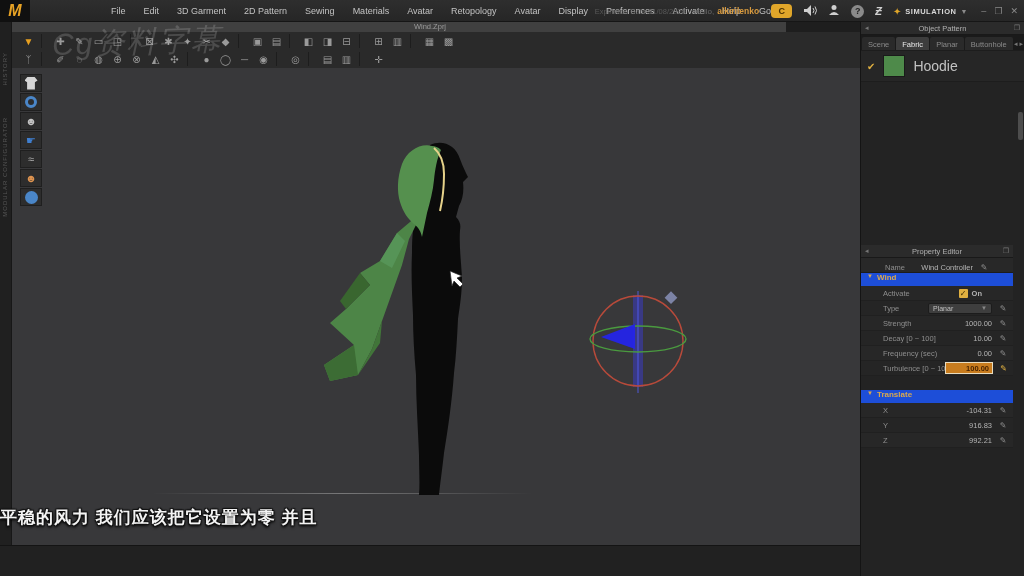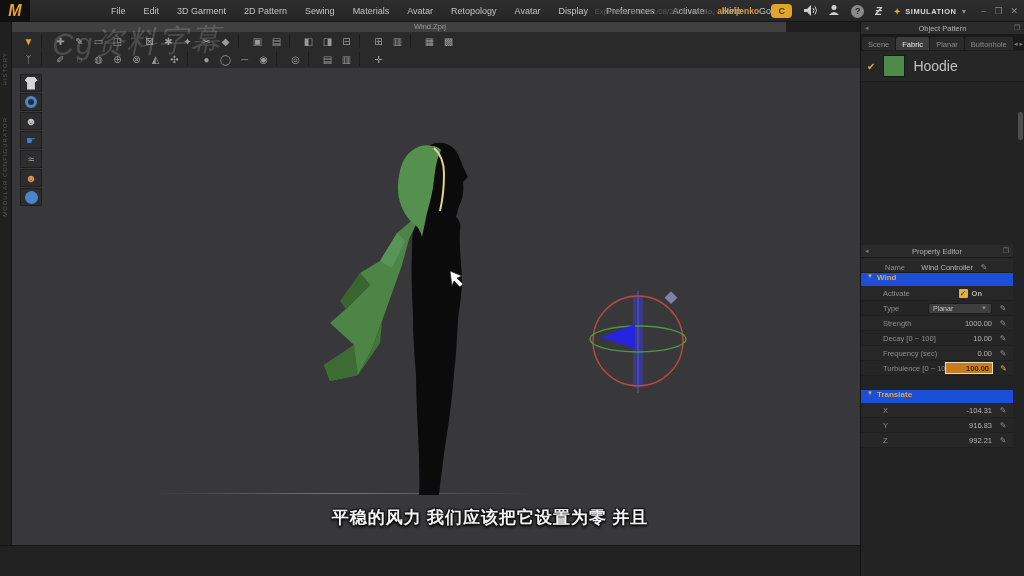--- a/index.html
+++ b/index.html
@@ -71,23 +71,23 @@
   .gizmo-svg { position:absolute; left:571px; top:219px; }
   .status-readout { position:absolute; left:6px; top:485px; color:#464646; font-size:7px; }
 
   
   .bottombar { position:absolute; left:0; top:545px; width:1024px; height:31px; background:#212121;
     border-top:1px solid #141414; }
   .br-icons { position:absolute; right:30px; top:17px; display:flex; gap:7px; }
   .br-icons span { color:#5c5c5c; font-size:9px; }
 
   
-  .sub { position:absolute; left:0; width:980px; text-align:center; color:#f4f4f4;
+  .sub { position:absolute; left:0; width:980px; text-align:left; color:#f4f4f4;
     font-weight:bold; z-index:50;
-    text-shadow:-1px -1px 1px #111,1px -1px 1px #111,-1px 1px 1px #111,1px 1px 1px #111,0 2px 3px #000;font-family:Liberation Serif, serif; }
+    text-shadow:-1px -1px 1px #111,1px -1px 1px #111,-1px 1px 1px #111,1px 1px 1px #111,0 2px 3px #000; }
   .sub-zh { top:506px; font-size:17px; letter-spacing:1px; }
   .sub-en { top:543px; font-size:15.5px; }
 
   
   .rightpanel { position:absolute; left:860px; top:22px; width:164px; height:554px;
     background:#232323; border-left:1px solid #141414; }
   .panelhdr { position:relative; height:13px; background:#2b2b2b; border-bottom:1px solid #191919; }
   .panelhdr .phtitle { position:absolute; left:0; right:0; text-align:center; top:2px;
     color:#b0b0b0; font-size:7.5px; }
   .phdot { position:absolute; left:4px; top:2px; color:#777; font-size:7px; }

